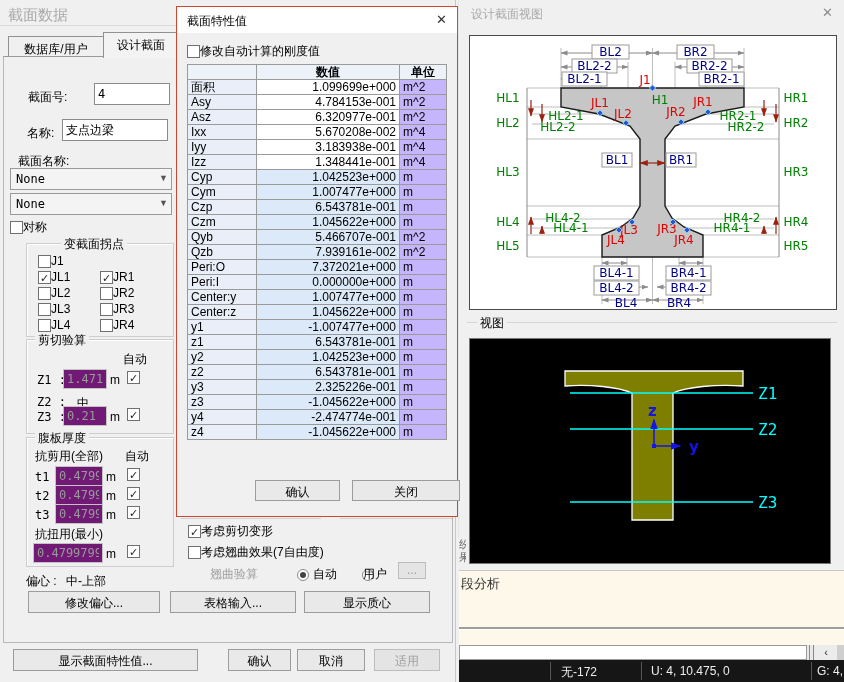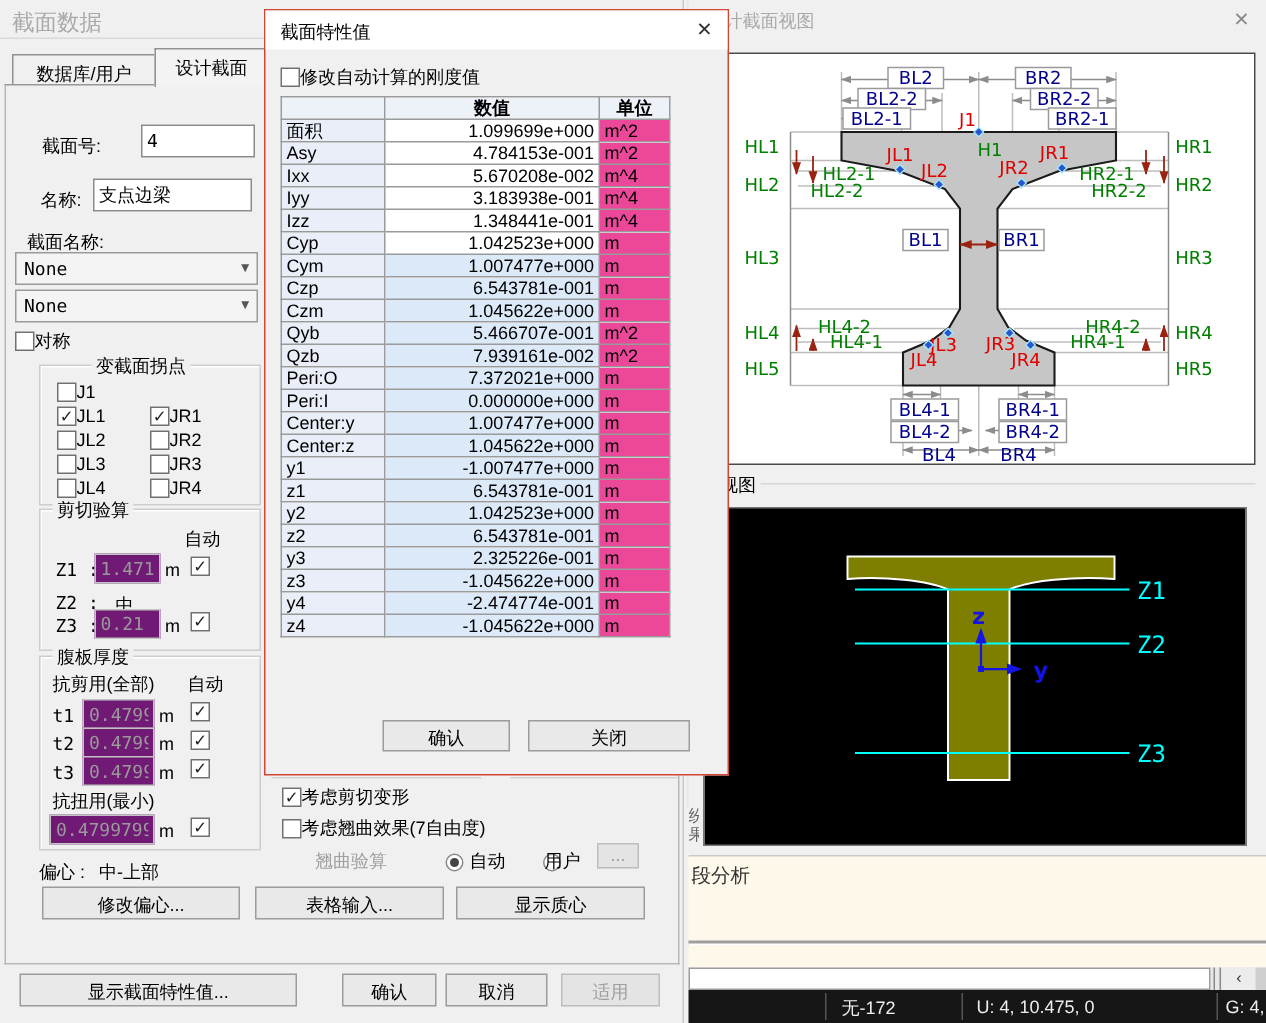--- a/index.html
+++ b/index.html
@@ -26,30 +26,30 @@
   .grp{position:absolute;border:1px solid #cdcdcd;box-shadow:1px 1px 0 #fff inset;}
   .grp .gtitle{position:absolute;top:-8px;background:#f0f0f0;padding:0 3px;font-size:12px;}
   .btn{position:absolute;border:1px solid #9c9c9c;background:#e9e9e9;text-align:center;font-size:12px;box-sizing:border-box;padding-top:3px;height:22px;}
   .btn.disabled{color:#9f9f9f;background:#e4e4e4;border-color:#bdbdbd;}
   .gtext{color:#9f9f9f;}
   .radio{display:inline-block;width:12px;height:12px;border:1px solid #8a8a8a;border-radius:50%;background:#fff;box-sizing:border-box;position:relative;vertical-align:middle;}
   .radio.sel::after{content:"";position:absolute;left:2px;top:2px;width:6px;height:6px;border-radius:50%;background:#444;}
   .fragline{position:absolute;height:1px;background:#d2d2d2;}
 
   
-  #dialog{position:absolute;left:176px;top:6px;width:280px;height:509px;background:#f0f0f0;border:1px solid #d14533;z-index:20;box-shadow:0 0 0 1px #efefef inset;padding-left:28px;}
+  #dialog{position:absolute;left:176px;top:6px;width:280px;height:509px;background:#f0f0f0;border:1px solid #d14533;z-index:20;box-shadow:0 0 0 1px #efefef inset;}
   #dialog .dtitle{position:absolute;left:0;top:0;width:100%;height:26px;background:#fff;}
   #dialog .dtitle span{position:absolute;left:10px;top:6px;font-size:12px;color:#000;}
   #dialog .dclose{position:absolute;right:10px;top:5px;font-size:13px;color:#333;}
   .proptable{position:absolute;left:10px;top:57px;border-collapse:collapse;table-layout:fixed;font-size:12px;background:#fff;border:1px solid #6e6e6e;}
   .proptable th,.proptable td{border:1px solid #9a9a9a;height:14px;line-height:14px;padding:0 3px;overflow:hidden;white-space:nowrap;}
   .proptable th{background:#edf1f8;font-weight:bold;text-align:center;}
   .proptable td.lbl{background:#e9eef8;width:62px;}
   .proptable td.val{width:136px;text-align:right;background:#fff;}
-  .proptable td.unit{width:40px;background:#ec4899;}
+  .proptable td.unit{width:40px;background:#c4b5fd;}
   .proptable tbody tr:nth-child(n+7) td.val{background:#dbe9f8;}
 
   
   #rightpanel{position:absolute;left:458px;top:0;width:386px;height:538px;background:#f0f0f0;border-left:1px solid #e5e5e5;}
   #rightpanel .ptitle{position:absolute;left:12px;top:6px;color:#a9a9a9;font-size:12px;}
   #rightpanel .pclose{position:absolute;right:12px;top:5px;color:#8a8a8a;font-size:13px;}
   #canvas1{position:absolute;left:10px;top:35px;width:366px;height:273px;background:#fff;border:1px solid #4a4a4a;}
   .viewlabel{position:absolute;left:18px;top:315px;font-size:12px;background:#f0f0f0;padding:0 3px;z-index:2;}
   .viewline{position:absolute;left:8px;top:322px;width:370px;height:1px;background:#d6d6d6;}
   #canvas2{position:absolute;left:10px;top:338px;width:360px;height:224px;background:#000;border:1px solid #777;}
@@ -249,20 +249,25 @@
       <tbody>
 
       <tr>
           <td class="lbl">面积</td>
           <td class="val">1.099699e+000</td>
           <td class="unit">m^2</td>
         </tr>
           <tr>
           <td class="lbl">Asy</td>
           <td class="val">4.784153e-001</td>
+          <td class="unit">m^2</td>
+        </tr>
+          <tr>
+          <td class="lbl">Asz</td>
+          <td class="val">6.320977e-001</td>
           <td class="unit">m^2</td>
         </tr>
           <tr>
           <td class="lbl">Ixx</td>
           <td class="val">5.670208e-002</td>
           <td class="unit">m^4</td>
         </tr>
           <tr>
           <td class="lbl">Iyy</td>
           <td class="val">3.183938e-001</td>

